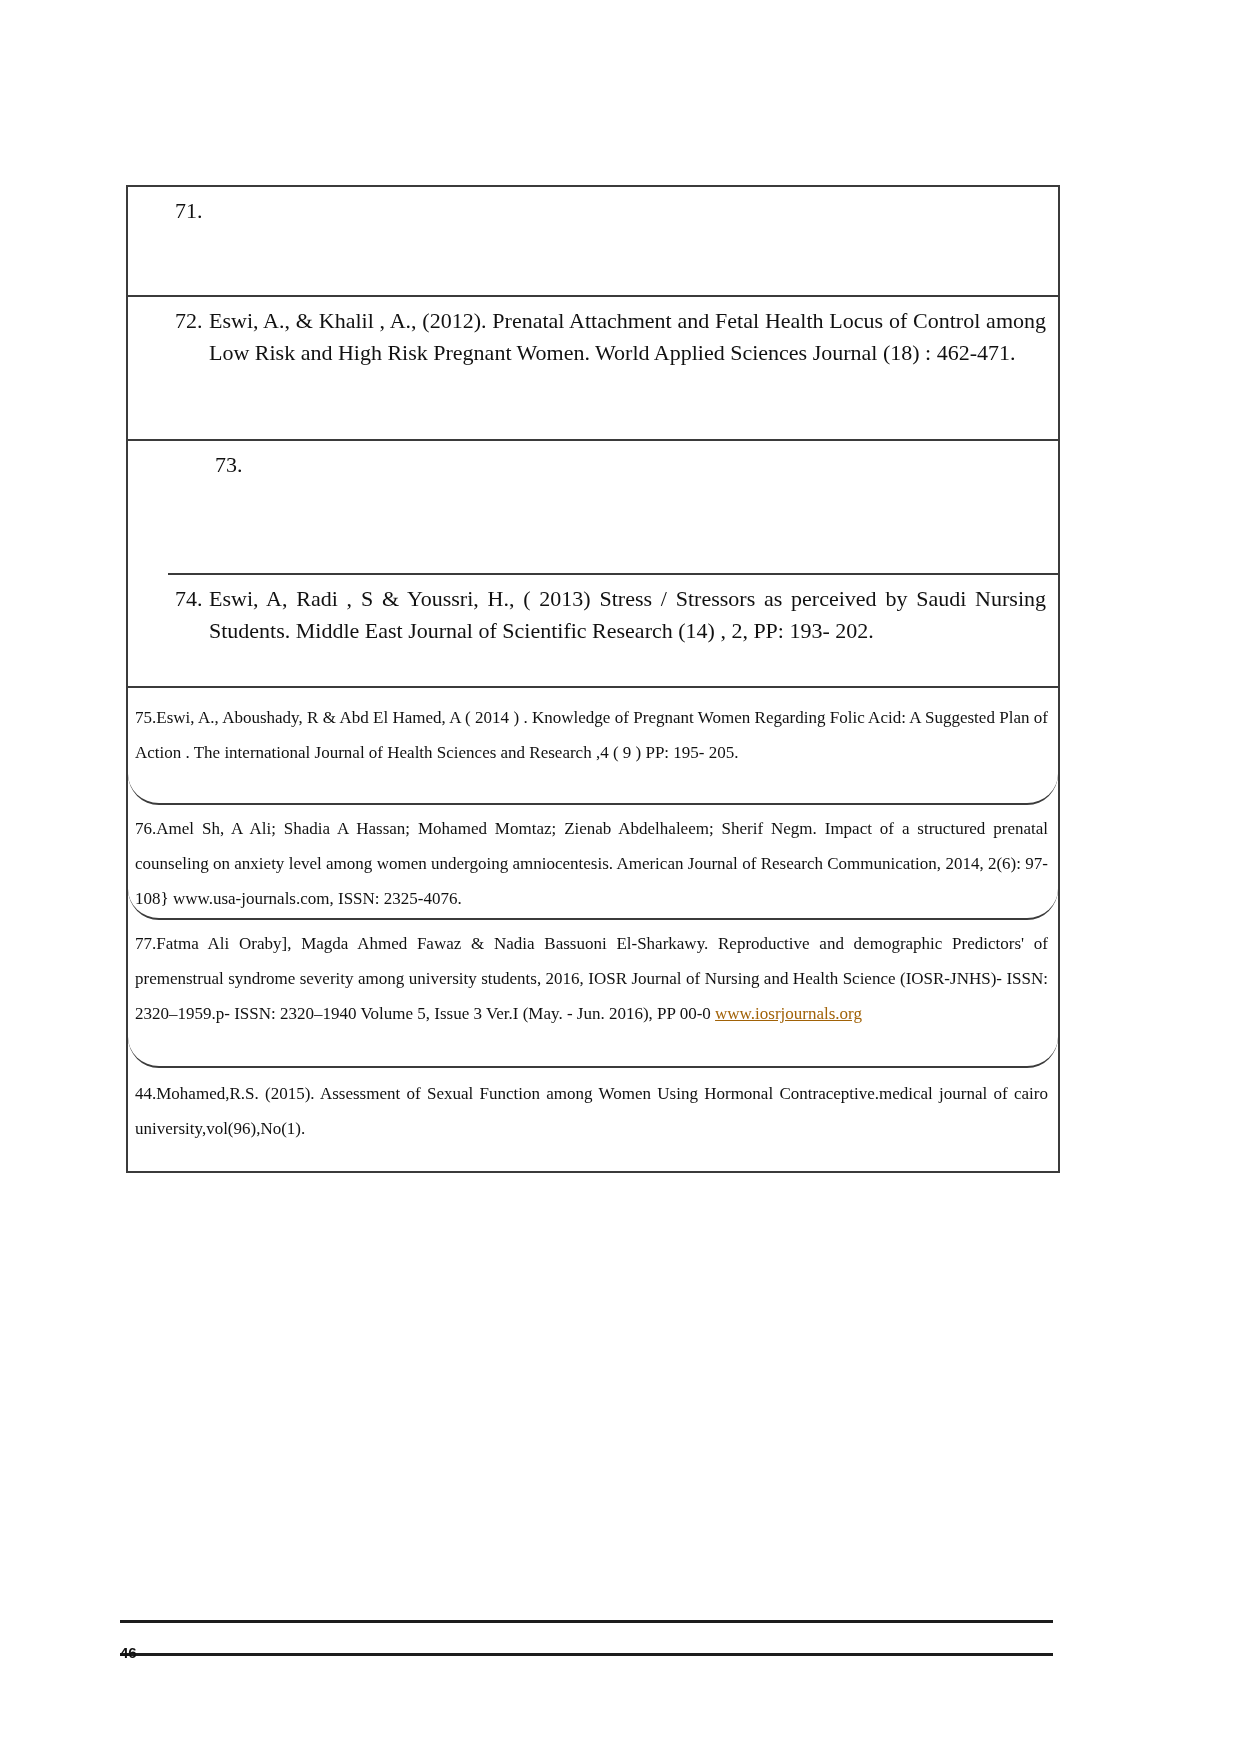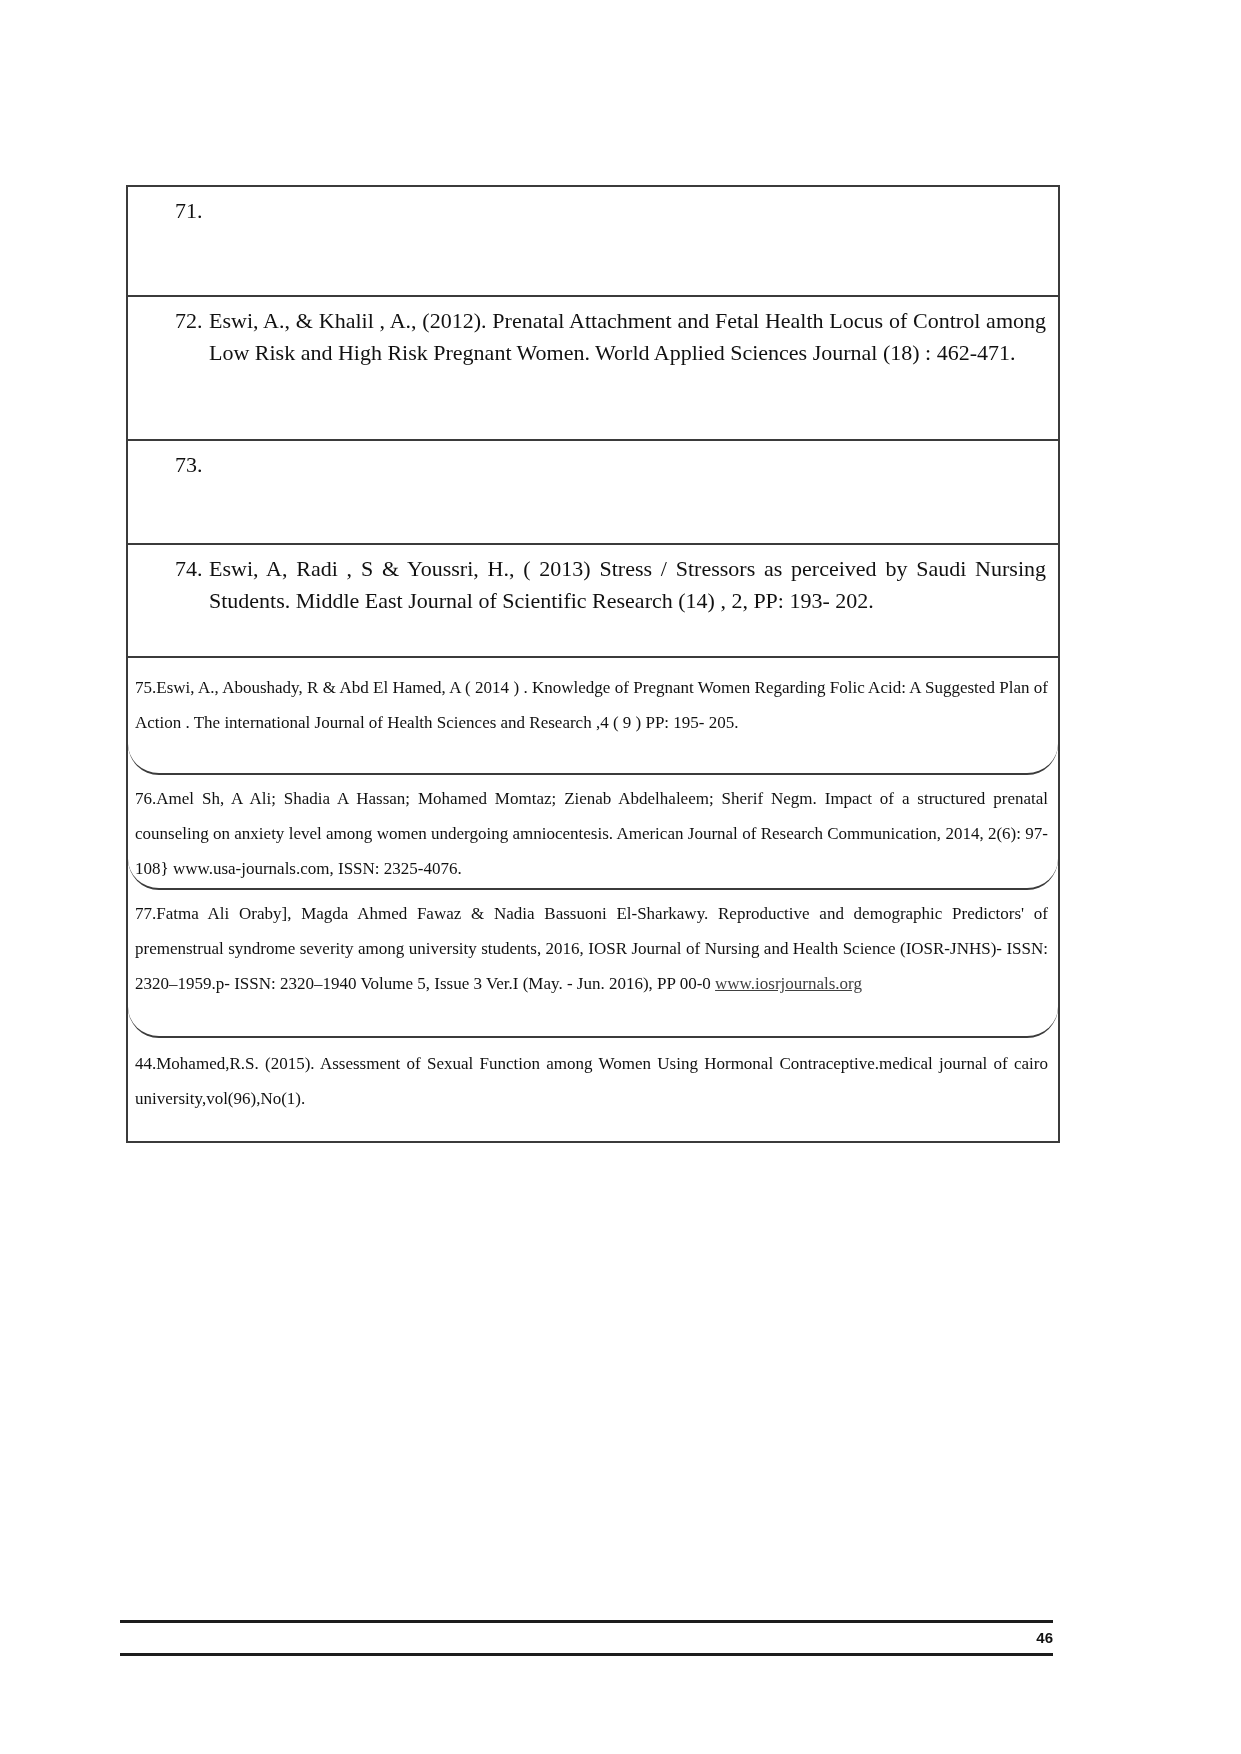--- a/index.html
+++ b/index.html
@@ -53,50 +53,51 @@
   .flush {
     padding: 8px 10px 0 7px;
     font-size: 17px;
     line-height: 35px;
     text-align: justify;
     border-radius: 31px;
   }
 
   .r71 { height: 110px; }
   .r72 { height: 144px; }
-  .r73 { height: 104px; }
+  .r73 { height: 134px; margin-left: 40px; }
   .r74 { height: 113px; }
   .r75 { height: 117px; padding-top: 12px; }
   .r76 { height: 115px; padding-top: 6px; }
   .r77 { height: 148px; padding-top: 6px; }
   .r78 { height: 103px; }
 
   .link {
-    color: #404040;
+    color: #a16207;
     text-decoration: underline;
   }
 
   .footer {
     position: absolute;
     left: 120px;
     top: 1620px;
     width: 933px;
     box-sizing: border-box;
     height: 36px;
     border-top: 3px solid #1c1c1c;
     border-bottom: 3px solid #1c1c1c;
   }
   .page-number {
     width: 100%;
-    text-align: right;
+    text-align: left;
     font-family: "Liberation Sans", sans-serif;
     font-weight: bold;
     font-size: 15px;
     line-height: 30px;
     color: #111111;
+    margin-top: 15px;
   }
 </style>
 </head>
 <body>
 
 <div class="page">
 
   <div class="ref-table">
 
     <div class="row hang r71">

